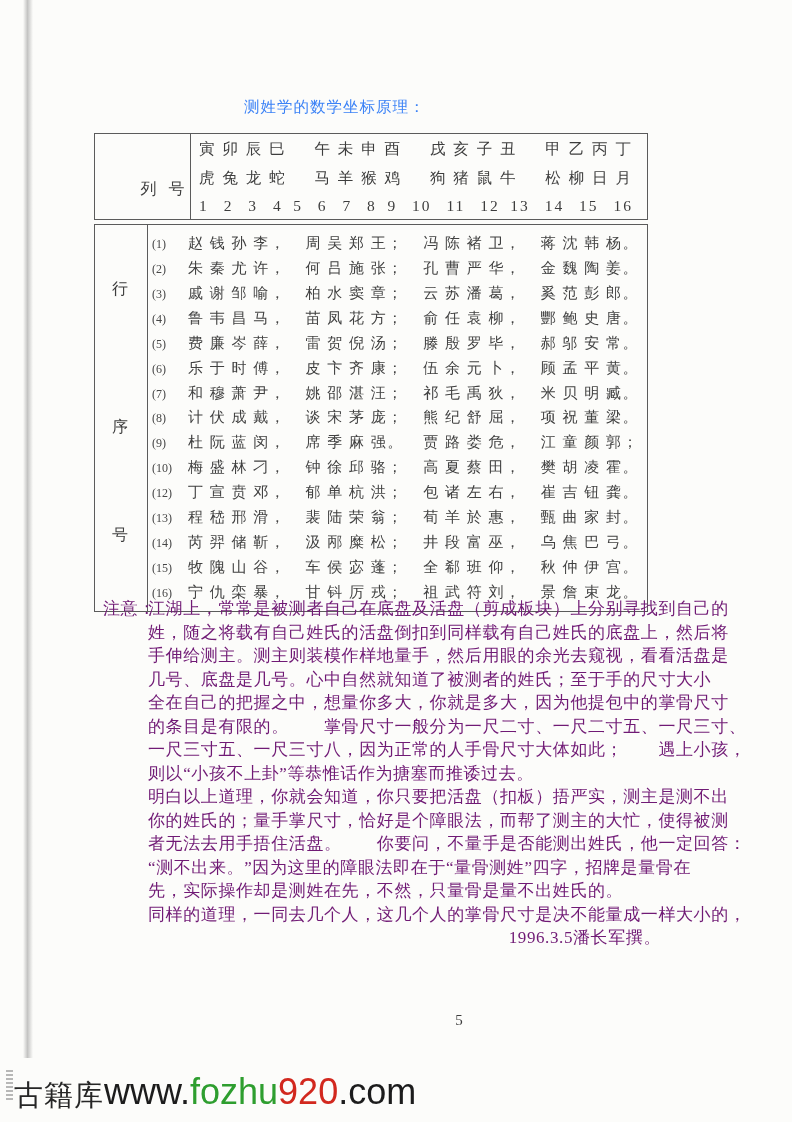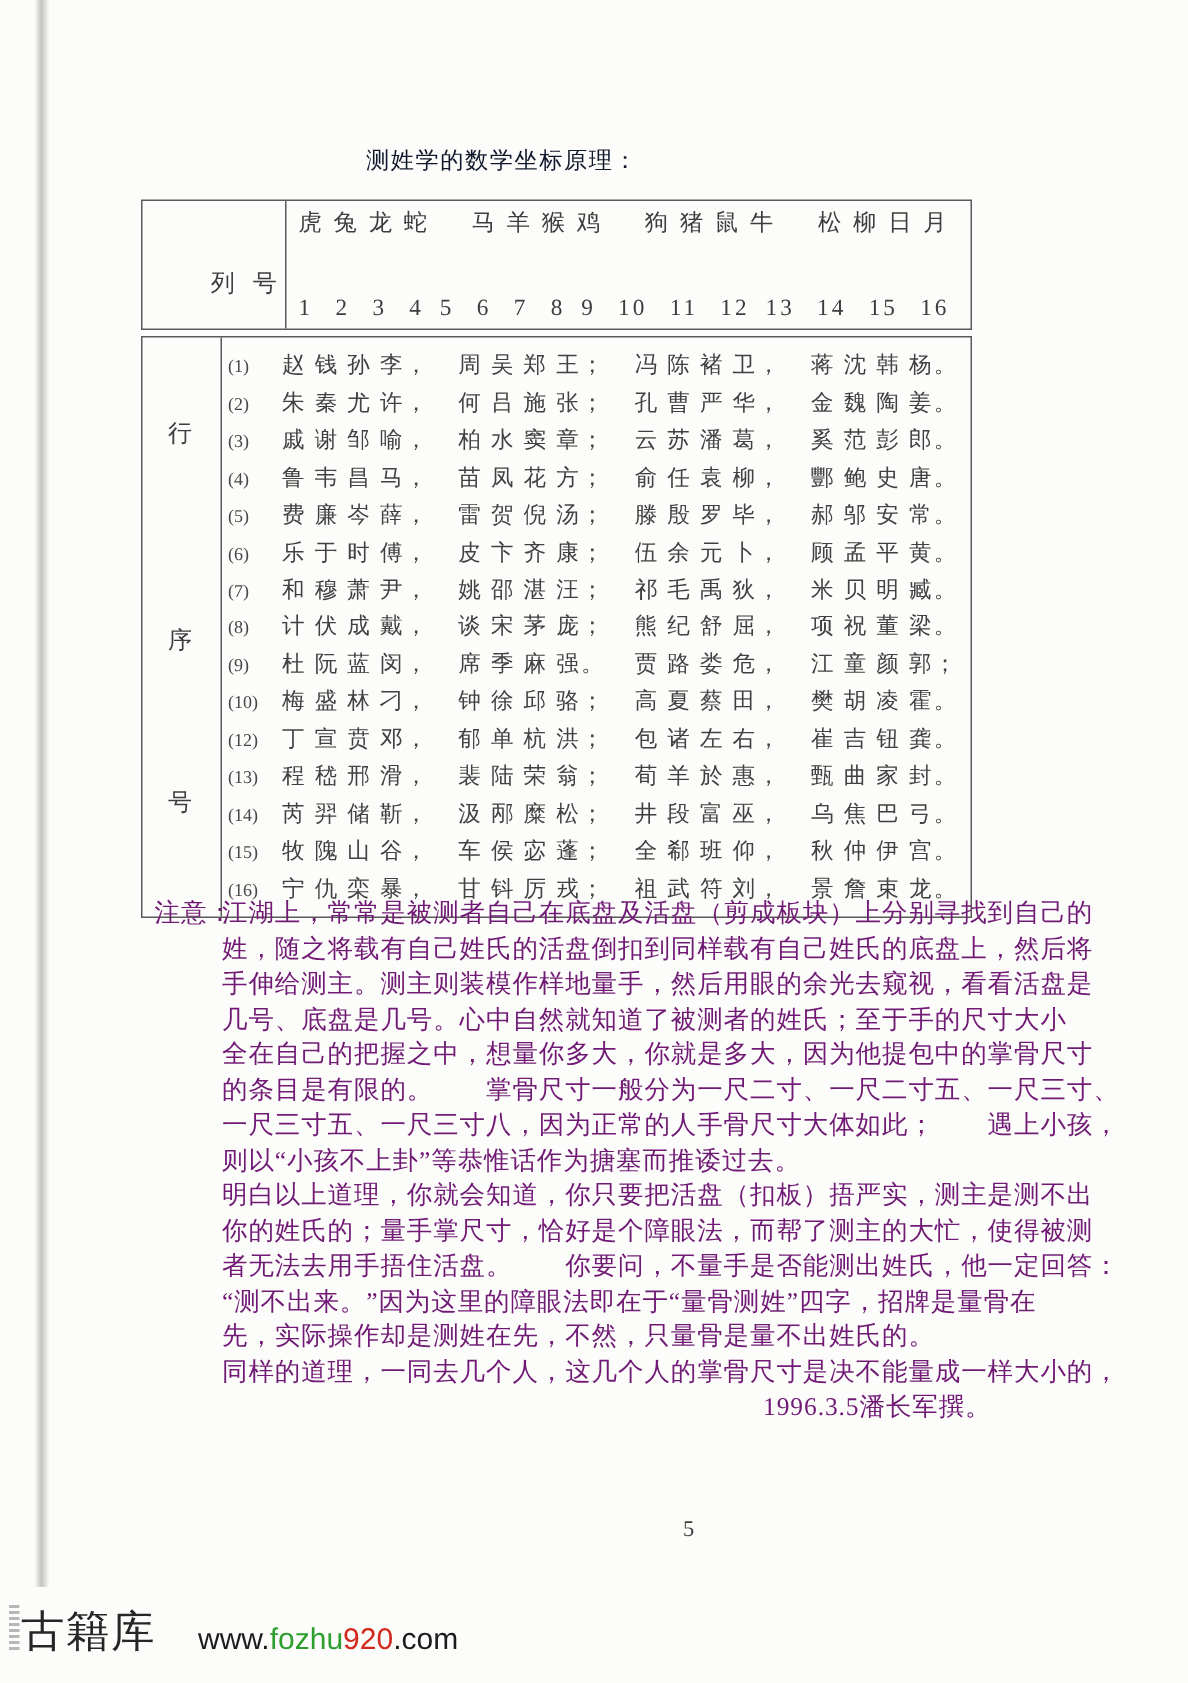--- a/index.html
+++ b/index.html
@@ -13,21 +13,21 @@
     position:relative;width:792px;height:1122px;overflow:hidden;
     background:#fcfcfa;
   }
   
   .streak{
     position:absolute;left:23px;top:0;width:10px;height:1058px;
     background:linear-gradient(to right,rgba(130,130,130,0) 0%,rgba(105,105,105,.38) 45%,rgba(130,130,130,0) 100%);
   }
   .title{
     position:absolute;left:244px;top:97px;
-    font-size:15.5px;letter-spacing:1px;color:#0f172a;white-space:nowrap;
+    font-size:15.5px;letter-spacing:1px;color:#3b82f6;white-space:nowrap;
   }
   
   .hdr-box{
     position:absolute;left:94px;top:133px;width:554px;height:87px;
     border:1.5px solid #5b5b5b;box-sizing:border-box;display:flex;background:#fcfcfa;
   }
   .hdr-left{
     width:96px;border-right:1.5px solid #5b5b5b;box-sizing:border-box;
     display:flex;align-items:center;justify-content:center;
   }
@@ -71,37 +71,43 @@
   .wm{
     position:absolute;left:6px;top:1074px;display:flex;align-items:flex-end;
     font-family:"Liberation Sans","DejaVu Sans",sans-serif;font-weight:normal;
   }
   .wm-side{
     width:7px;height:30px;margin-right:1px;align-self:flex-start;margin-top:-4px;
     background:repeating-linear-gradient(to bottom,#9a9a9a 0 2px,transparent 2px 4px);
     opacity:.7;
   }
   .wm-name{font-size:29px;color:#262626;letter-spacing:1px;line-height:1;}
-  .wm-url{font-size:20px;line-height:1;margin-left:28px;letter-spacing:0;}
+  .wm-url{font-size:36px;line-height:1;margin-left:0;letter-spacing:0;}
   .wm-www{color:#1c1c1c;} .wm-green{color:#2e9e2f;} .wm-red{color:#d2281e;} .wm-tld{color:#1c1c1c;}
 </style>
 </head>
 <body>
 
 <div class="page">
 
   <div class="streak"></div>
 
   <div class="title">测姓学的数学坐标原理：</div>
 
   <div class="hdr-box">
     <div class="hdr-left">
       <span>列   号</span>
     </div>
     <div class="hdr-right">
+      <div class="hdr-line">
+          <span>寅 卯 辰 巳</span>
+          <span>午 未 申 酉</span>
+          <span>戌 亥 子 丑</span>
+          <span>甲 乙 丙 丁</span>
+        </div>
       <div class="hdr-line">
           <span>虎 兔 龙 蛇</span>
           <span>马 羊 猴 鸡</span>
           <span>狗 猪 鼠 牛</span>
           <span>松 柳 日 月</span>
         </div>
       <div class="hdr-line nums">
           <span>1 2 3 4</span>
           <span>5 6 7 8</span>
           <span>9 10 11 12</span>

